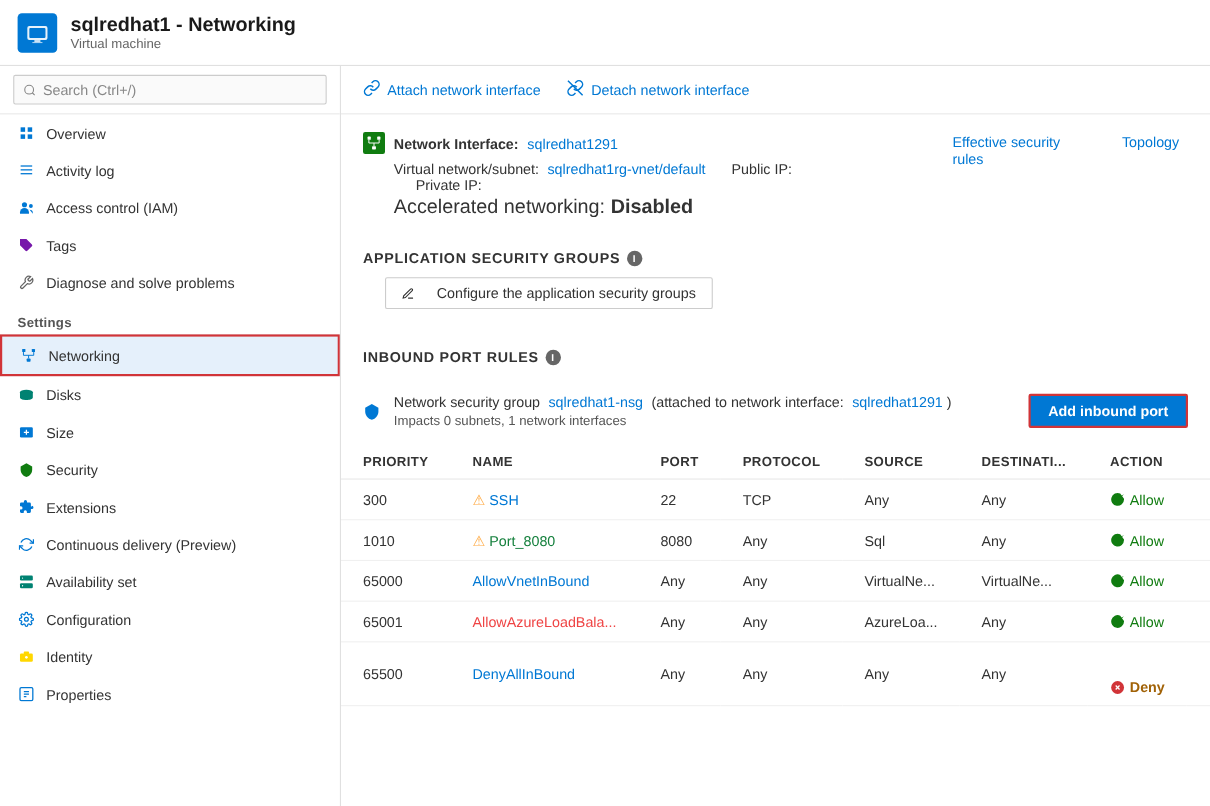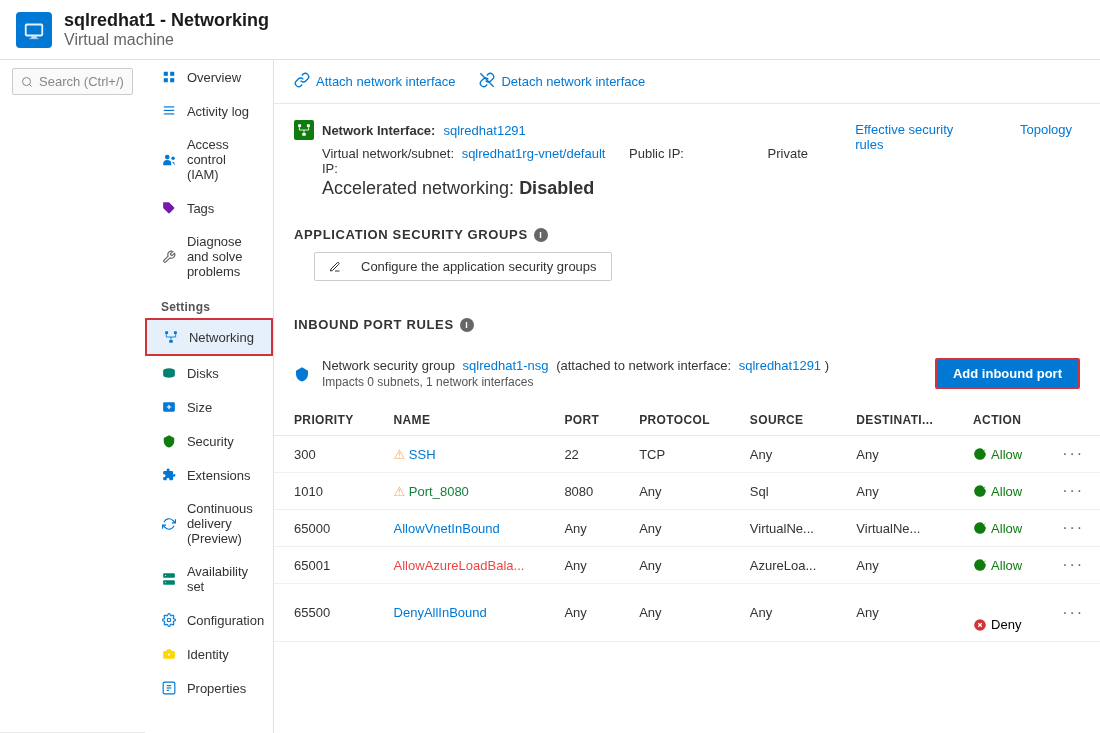--- a/index.html
+++ b/index.html
@@ -2,27 +2,27 @@
 <html><head>
   <meta charset="utf-8">
   <style>
     * { box-sizing: border-box; margin: 0; padding: 0; }
     body { font-family: 'Segoe UI', Arial, sans-serif; font-size: 13px; color: #333; background: #f3f2f1; display: flex; flex-direction: column; height: 733px; width: 1100px; overflow: hidden; }
 
     
     .header { background: #fff; border-bottom: 1px solid #e0e0e0; padding: 10px 16px; display: flex; align-items: center; gap: 12px; min-height: 60px; }
     .header-icon { width: 36px; height: 36px; background: #0078d4; border-radius: 4px; display: flex; align-items: center; justify-content: center; color: white; font-size: 18px; flex-shrink: 0; }
     .header-title { font-size: 18px; font-weight: 600; color: #1a1a1a; }
-    .header-subtitle { font-size: 16px; color: #666; }
+    .header-subtitle { font-size: 12px; color: #666; }
 
     
     .main-layout { display: flex; flex: 1; overflow: hidden; }
 
     
-    .sidebar { width: 274px; background: #fff; border-right: 1px solid #e0e0e0; overflow-y: auto; flex-shrink: 0; display: flex; }
+    .sidebar { width: 310px; background: #fff; border-right: 1px solid #e0e0e0; overflow-y: auto; flex-shrink: 0; display: flex; flex-direction: column; }
     .search-box { padding: 8px 12px; border-bottom: 1px solid #e8e8e8; }
     .search-input { width: 100%; border: 1px solid #ccc; border-radius: 2px; padding: 5px 8px; font-size: 13px; color: #888; display: flex; align-items: center; gap: 6px; background: #fafafa; cursor: text; }
     .search-placeholder { color: #888; font-size: 13px; }
 
     .sidebar-scroll { overflow-y: auto; flex: 1; position: relative; }
 
     .sidebar-item { display: flex; align-items: center; gap: 10px; padding: 9px 16px; cursor: pointer; color: #333; font-size: 13px; }
     .sidebar-icon { width: 16px; height: 16px; flex-shrink: 0; display: flex; align-items: center; justify-content: center; }
     .section-label { padding: 12px 16px 4px; font-size: 12px; font-weight: 700; color: #555; letter-spacing: 0.02em; }
 
@@ -60,21 +60,21 @@
     .nsg-impacts { font-size: 12px; color: #555; margin-top: 2px; }
 
     .add-inbound-btn { background: #0078d4; color: white; border: 2px solid #d13438; border-radius: 2px; padding: 6px 16px; font-size: 13px; font-weight: 600; cursor: pointer; white-space: nowrap; flex-shrink: 0; }
 
     
     .rules-table { width: 100%; border-collapse: collapse; margin-top: 8px; }
     .rules-table th { text-align: left; padding: 8px 20px; font-size: 12px; font-weight: 700; color: #333; text-transform: uppercase; letter-spacing: 0.03em; border-bottom: 1px solid #e8e8e8; background: #fff; }
     .rules-table td { padding: 9px 20px; font-size: 13px; color: #333; border-bottom: 1px solid #f0f0f0; }
 
     .action-allow { color: #107c10; display: flex; align-items: center; gap: 4px; font-weight: 500; }
-    .action-deny { color: #000000; display: flex; align-items: center; gap: 4px; font-weight: 400; margin-top: 24px; }
+    .action-deny { color: #a16207; display: flex; align-items: center; gap: 4px; font-weight: 700; margin-top: 24px; }
     .dots-btn { color: #666; cursor: pointer; font-size: 16px; letter-spacing: 2px; }
 
     .shield-icon-blue { display: inline-flex; align-items: center; justify-content: center; color: #0078d4; font-size: 14px; margin-right: 4px; }
 
     
     ::-webkit-scrollbar { width: 8px; }
     ::-webkit-scrollbar-track { background: #f0f0f0; }
     ::-webkit-scrollbar-thumb { background: #c0c0c0; border-radius: 4px; }
 
     .sidebar-networking-item { border: 2px solid #d13438; background: #e5f0fb; }

